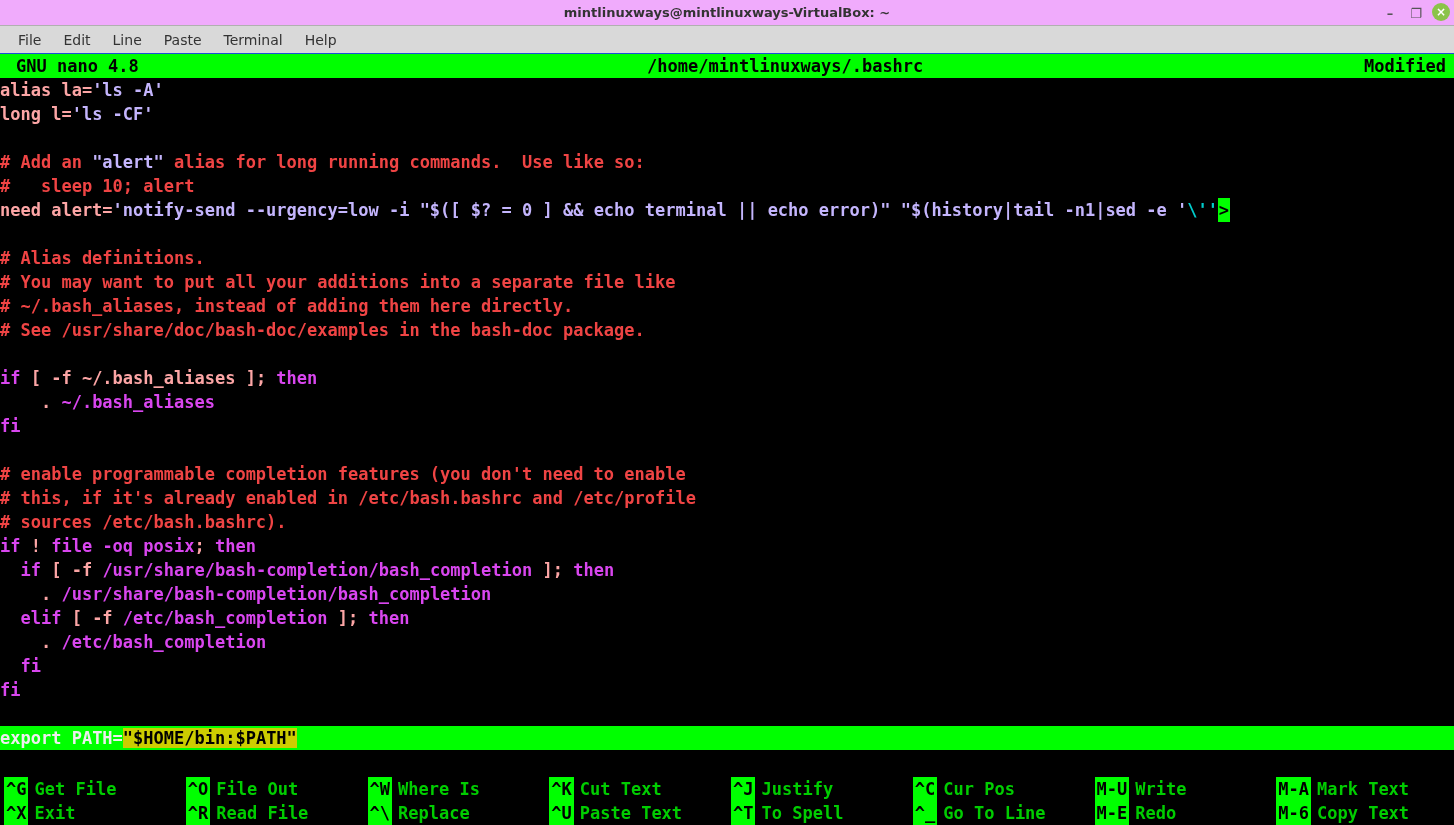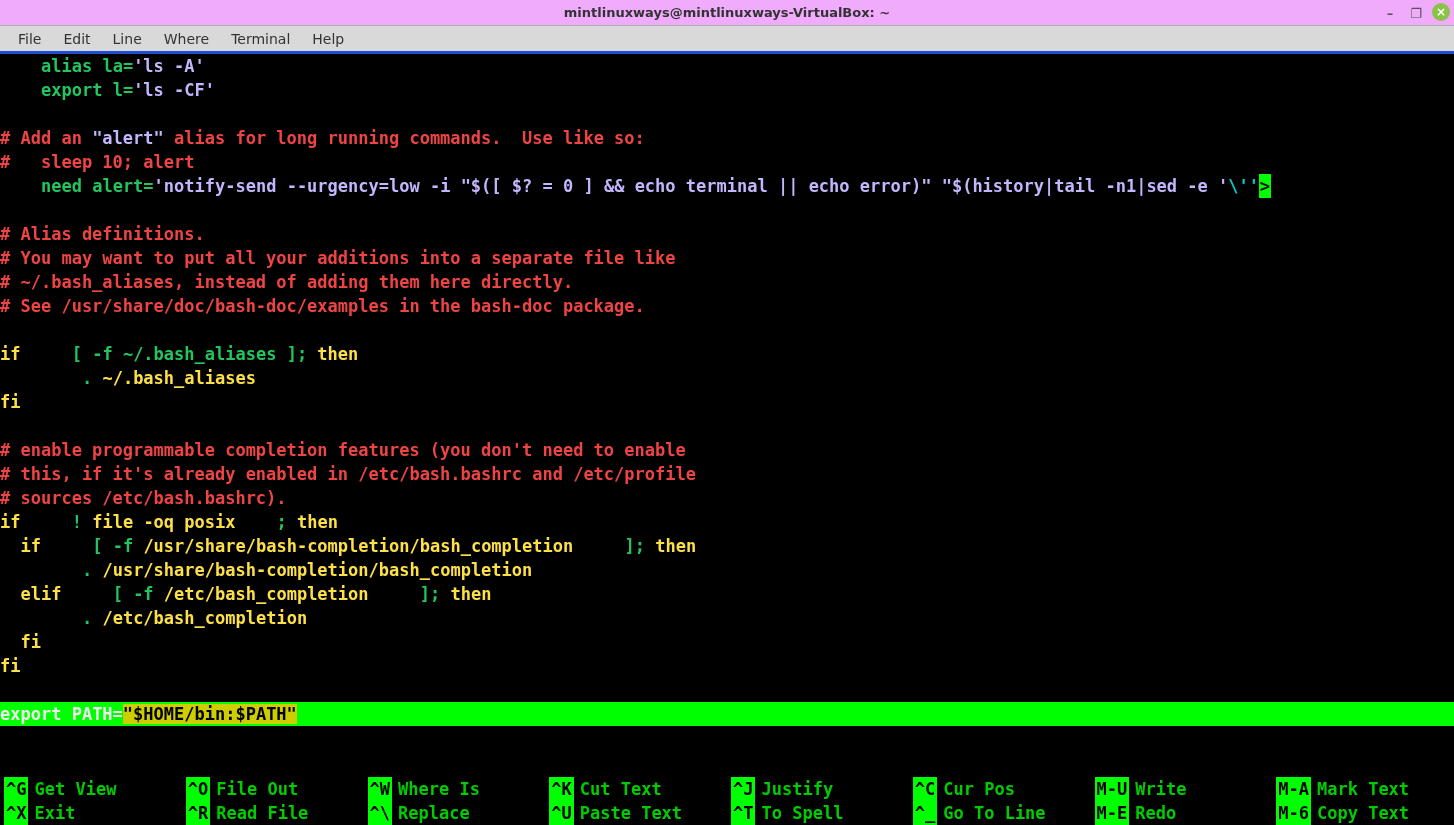--- a/index.html
+++ b/index.html
@@ -49,21 +49,21 @@
 .menubar {
   height: 28px;
   background: #d9d9d9;
   display: flex;
   align-items: center;
   padding: 0 8px;
   gap: 2px;
   font-family: "DejaVu Sans", sans-serif;
   font-size: 14px;
   color: #333;
-  border-bottom: 3px solid #1d4ed8;
+  border-bottom: 1px solid #1d4ed8;
 }
 .menubar-item { padding: 3px 10px; cursor: default; }
 .terminal {
   flex: 1;
   background: #000;
   font-family: "DejaVu Sans Mono", monospace;
   font-size: 17px;
   line-height: 24px;
   font-weight: bold;
   display: flex;
@@ -79,24 +79,24 @@
 }
 .nano-title-left { width: 20%; padding-left: 16px; }
 .nano-title-center { flex: 1; text-align: center; }
 .nano-title-right { width: 12%; text-align: right; padding-right: 8px; }
 .nano-body {
   flex: 1;
   white-space: pre;
   color: #eee;
   overflow: hidden;
 }
-.c-olive { color: #22c55e; padding-left: 41px; }
+.c-olive { color: #fca5a5; }
 .c-teal  { color: #ef4444; }
 .c-cyan  { color: #00cdcd; }
-.c-green { color: #fde047; }
+.c-green { color: #d946ef; }
 .c-yell  { color: #c4b5fd; }
 .cursor-line {
   background: #00ff00;
   display: block;
 }
 .cursor-line .hl { background: #cdcd00; color: #000; }
 .continuation {
   background: #00ff00; color: #000;
   display: inline-block; width: 12px; text-align: center;
 }
@@ -130,29 +130,34 @@
     <div class="titlebar-btn">–</div>
     <div class="titlebar-btn">❐</div>
     <div class="titlebar-close">×</div>
   </div>
 </div>
 
 <div class="menubar">
   <div class="menubar-item">File</div>
   <div class="menubar-item">Edit</div>
   <div class="menubar-item">Line</div>
-  <div class="menubar-item">Where</div>
+  <div class="menubar-item">Paste</div>
   <div class="menubar-item">Terminal</div>
   <div class="menubar-item">Help</div>
 </div>
 
 <div class="terminal">
+  <div class="nano-title">
+    <div class="nano-title-left">  GNU nano 4.8</div>
+    <div class="nano-title-center">/home/mintlinuxways/.bashrc</div>
+    <div class="nano-title-right">Modified </div>
+  </div>
 
   <div class="nano-body"><span class="c-olive">alias la=</span><span class="c-yell">'ls -A'</span>
-<span class="c-olive">export l=</span><span class="c-yell">'ls -CF'</span>
+<span class="c-olive">long l=</span><span class="c-yell">'ls -CF'</span>
 <span> </span>
 <span class="c-teal"># Add an </span><span class="c-yell">"alert"</span><span class="c-teal"> alias for long running commands.  Use like so:</span>
 <span class="c-teal">#   sleep 10; alert</span>
 <span class="c-olive">need alert=</span><span class="c-yell">'notify-send --urgency=low -i "$([ $? = 0 ] &amp;&amp; echo terminal || echo error)" "$(history|tail -n1|sed -e '</span><span class="c-cyan">\''</span><span class="continuation">&gt;</span>
 <span> </span>
 <span class="c-teal"># Alias definitions.</span>
 <span class="c-teal"># You may want to put all your additions into a separate file like</span>
 <span class="c-teal"># ~/.bash_aliases, instead of adding them here directly.</span>
 <span class="c-teal"># See /usr/share/doc/bash-doc/examples in the bash-doc package.</span>
 <span> </span>
@@ -171,21 +176,21 @@
 <span class="c-green">  fi</span>
 <span class="c-green">fi</span>
 <span> </span>
 <span class="cursor-line"><span>export</span><span> PATH=</span><span class="hl">"$HOME/bin:$PATH"</span></span></div>
 
   <div class="spacer-line"></div>
 
   <div class="nano-help">
     <div class="help-cell">
         <span class="help-key">^G</span>
-        <span>Get View</span>
+        <span>Get File</span>
       </div>
     <div class="help-cell">
         <span class="help-key">^O</span>
         <span>File Out</span>
       </div>
     <div class="help-cell">
         <span class="help-key">^W</span>
         <span>Where Is</span>
       </div>
     <div class="help-cell">

